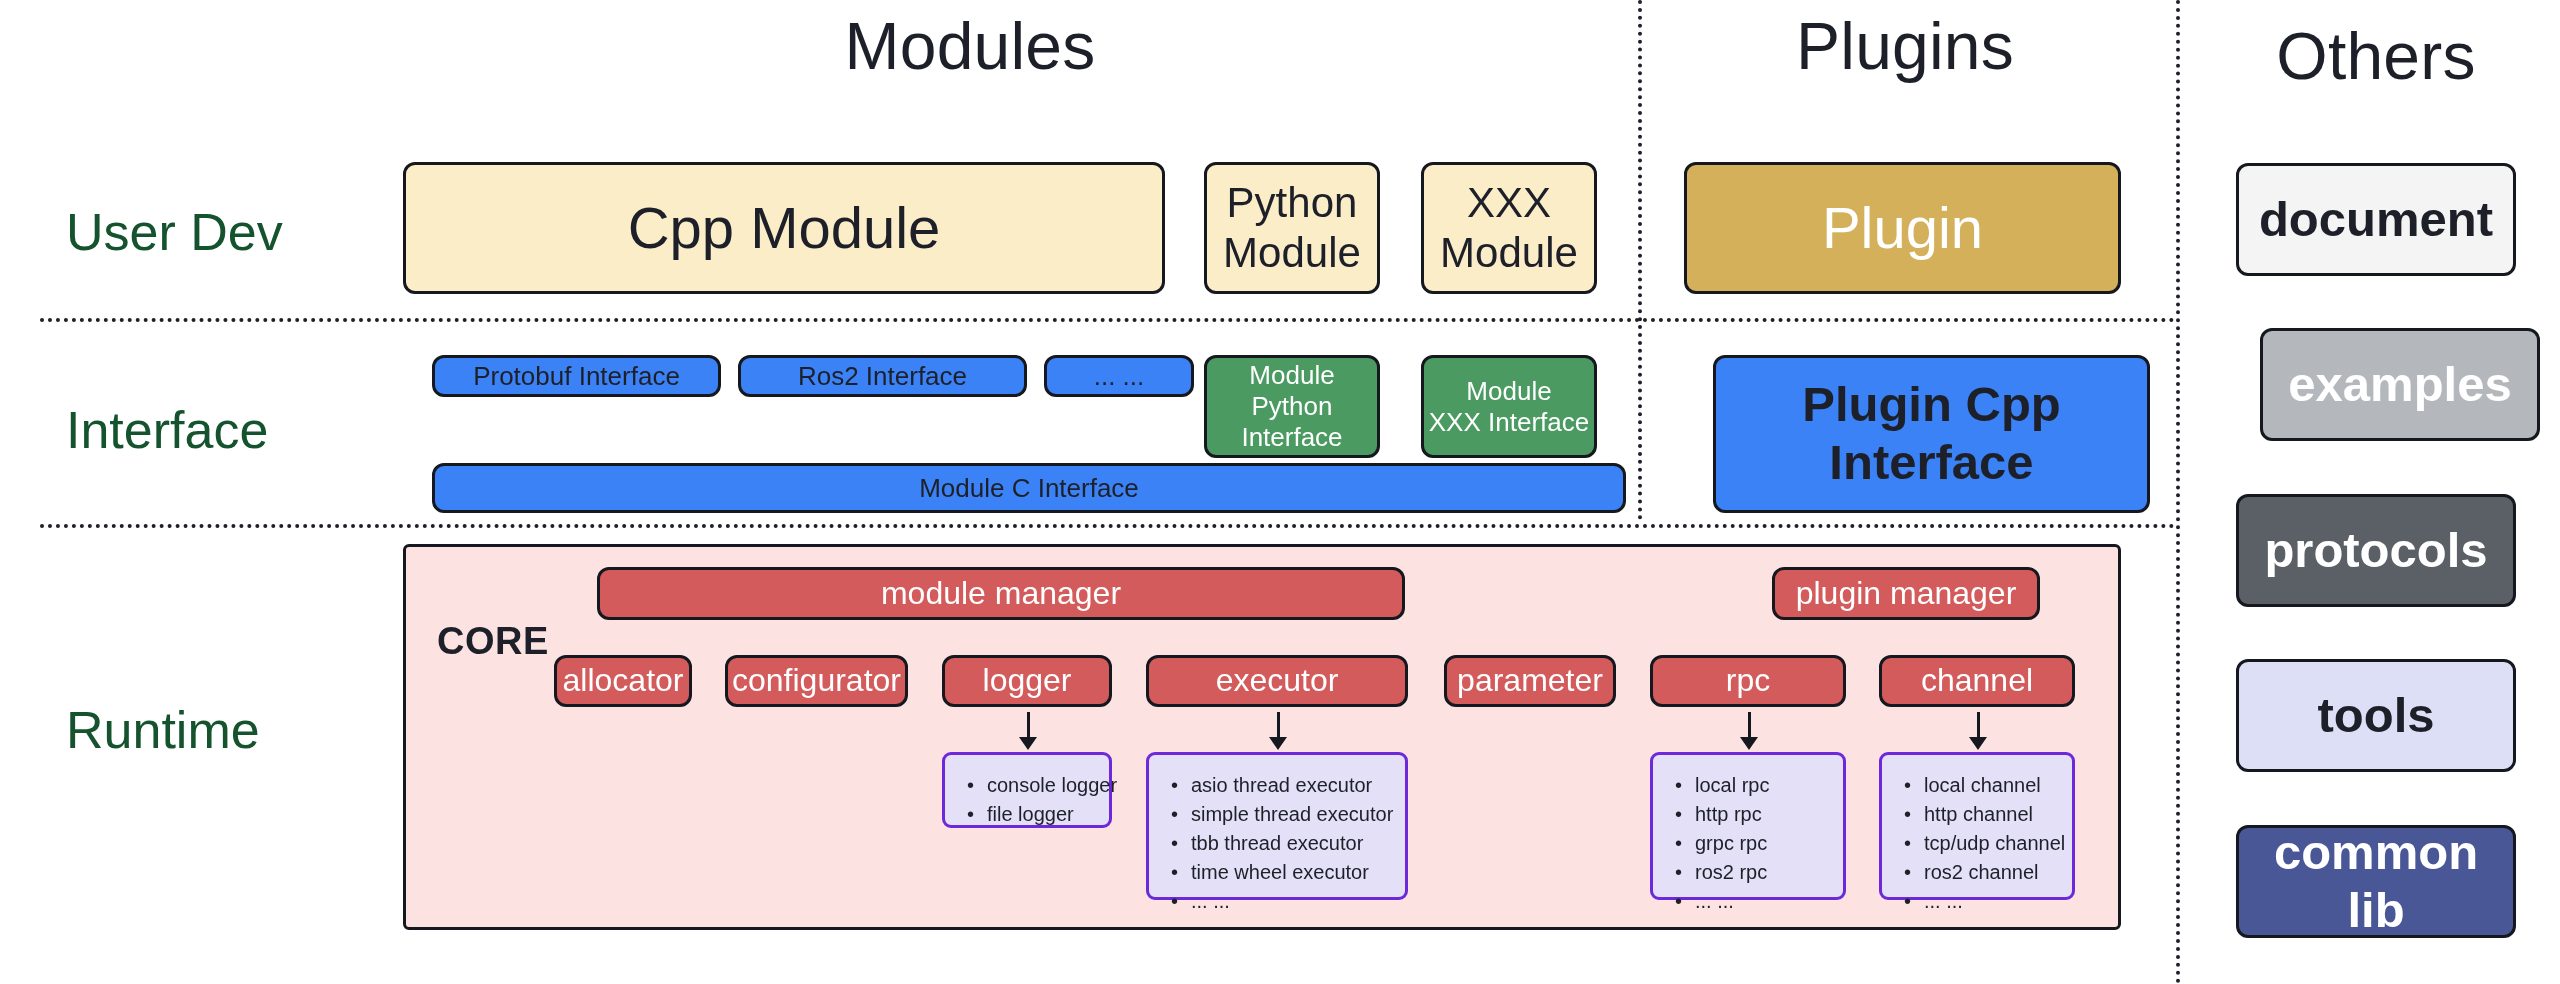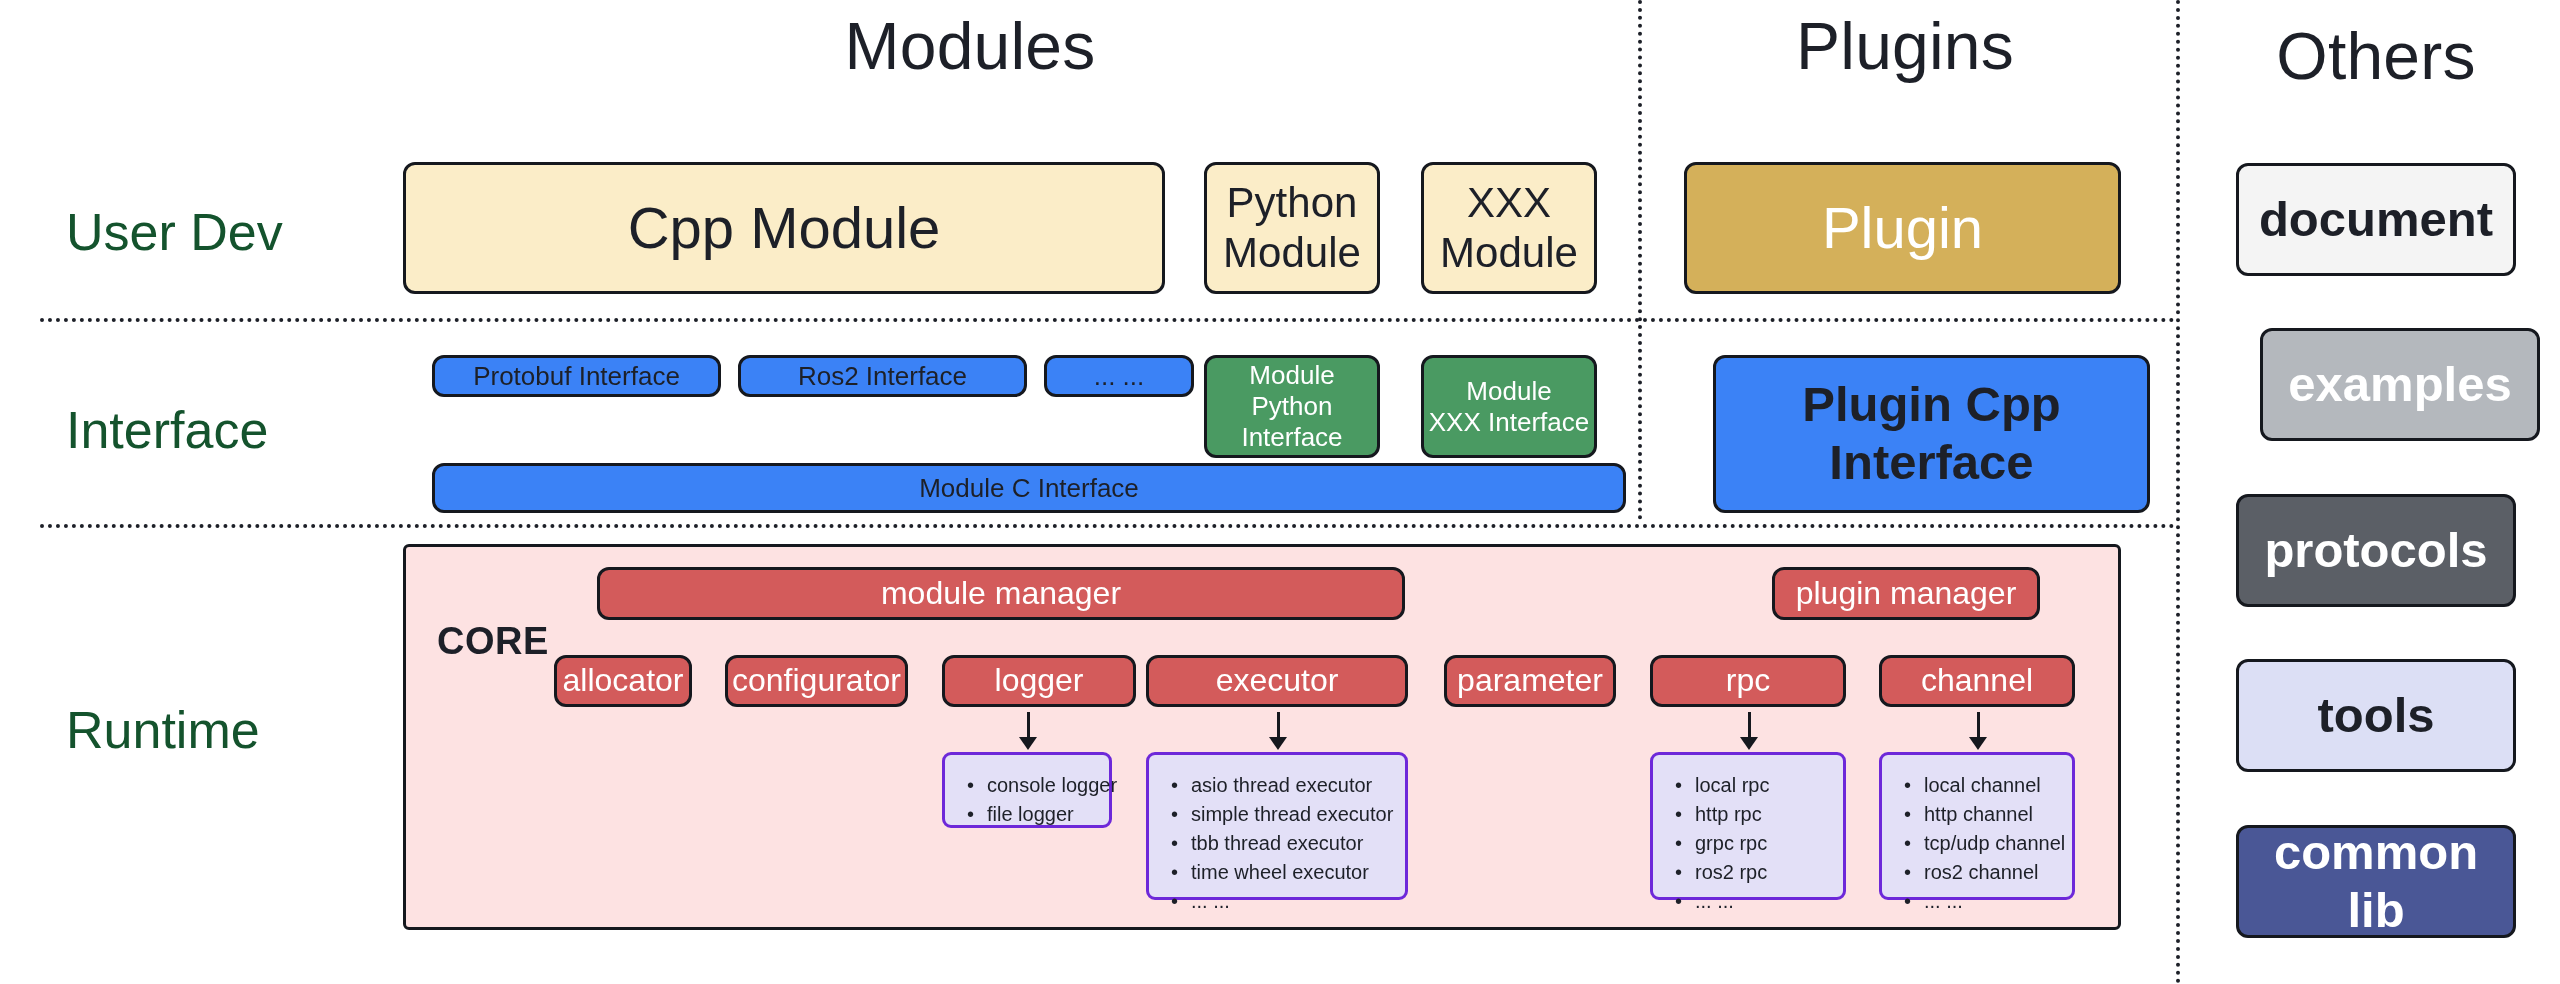--- a/index.html
+++ b/index.html
@@ -206,21 +206,21 @@
   <div class="box pink-bg" style="left:403px; top:544px; width:1718px; height:386px; border-radius:6px;"></div>
 
   <div class="core-label" style="left:437px; top:620px;">CORE</div>
 
   <div class="box red t-md" style="left:1772px; top:567px; width:268px; height:53px;">plugin manager</div>
 
   <div class="box red t-md" style="left:597px; top:567px; width:808px; height:53px;">module manager</div>
 
   <div class="box red t-md" style="left:554px; top:655px; width:138px; height:52px;">allocator</div>
   <div class="box red t-md" style="left:725px; top:655px; width:183px; height:52px;">configurator</div>
-  <div class="box red t-md" style="left:942px; top:655px; width:194px; height:52px;">logger</div>
+  <div class="box red t-md" style="left:942px; top:655px; width:170px; height:52px;">logger</div>
   <div class="box red t-md" style="left:1146px; top:655px; width:262px; height:52px;">executor</div>
   <div class="box red t-md" style="left:1444px; top:655px; width:172px; height:52px;">parameter</div>
   <div class="box red t-md" style="left:1650px; top:655px; width:196px; height:52px;">rpc</div>
   <div class="box red t-md" style="left:1879px; top:655px; width:196px; height:52px;">channel</div>
 
   <div class="arrow" style="left:1027px; top:712px; height:38px;">
     <div class="shaft" style="height:26px;"></div>
     <div class="head" style="top:25px;"></div>
   </div>
   <div class="arrow" style="left:1277px; top:712px; height:38px;">

